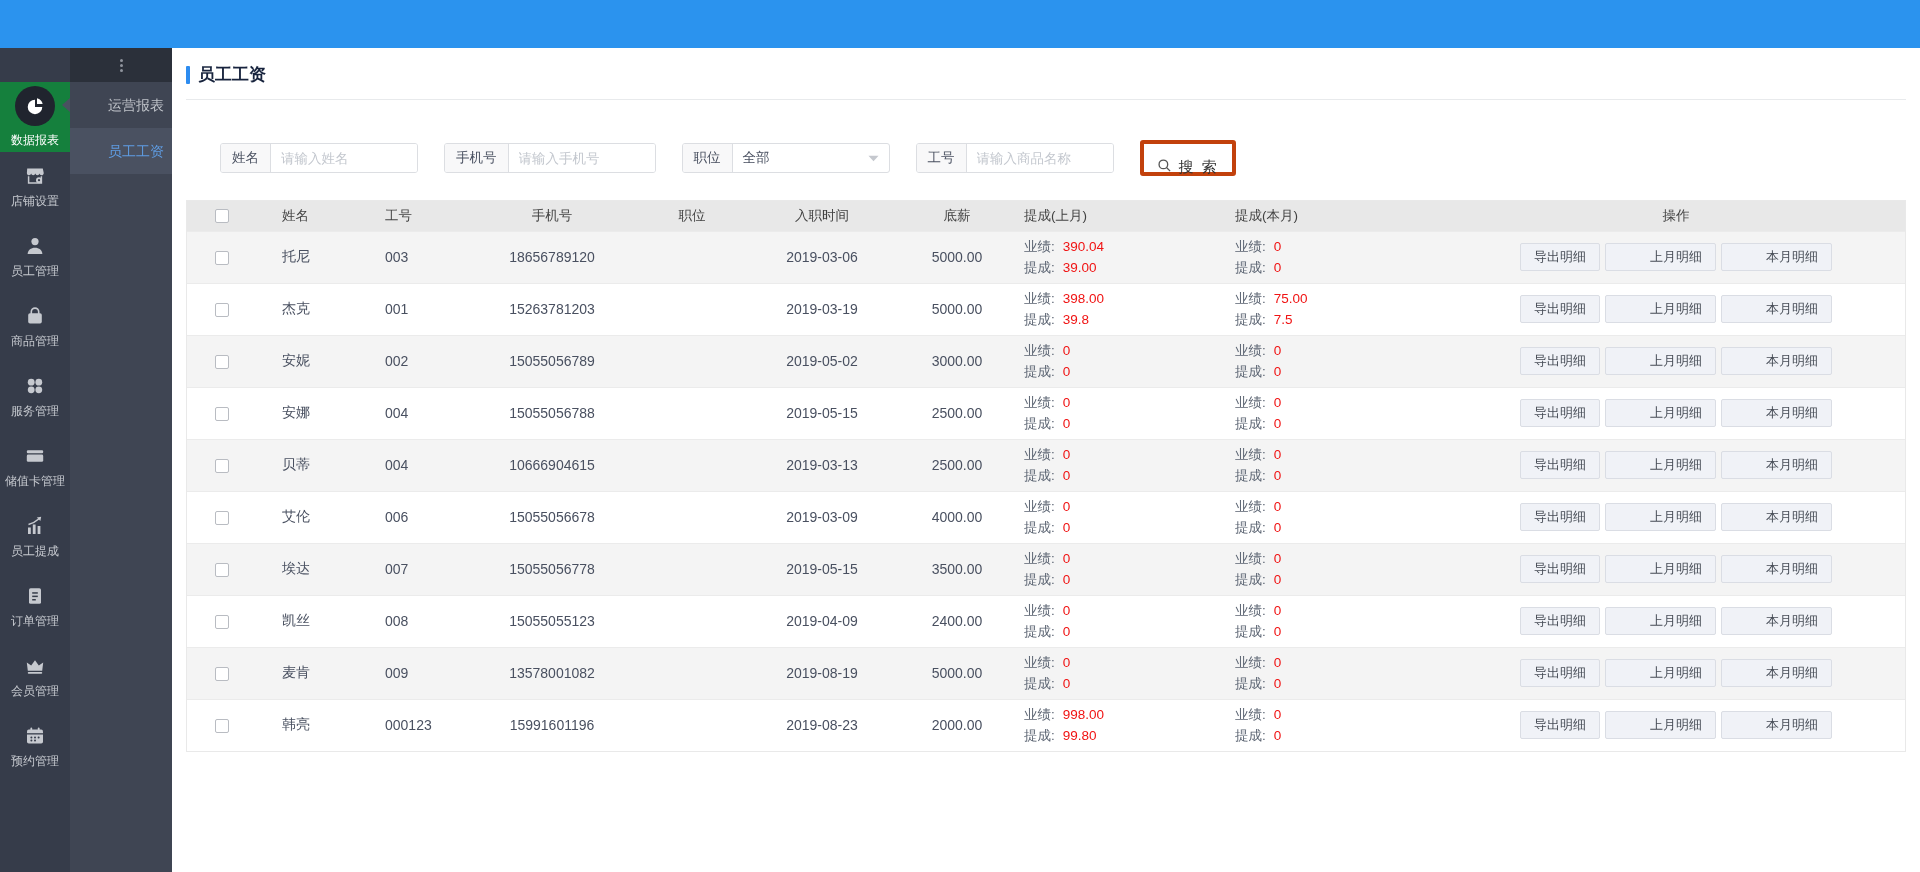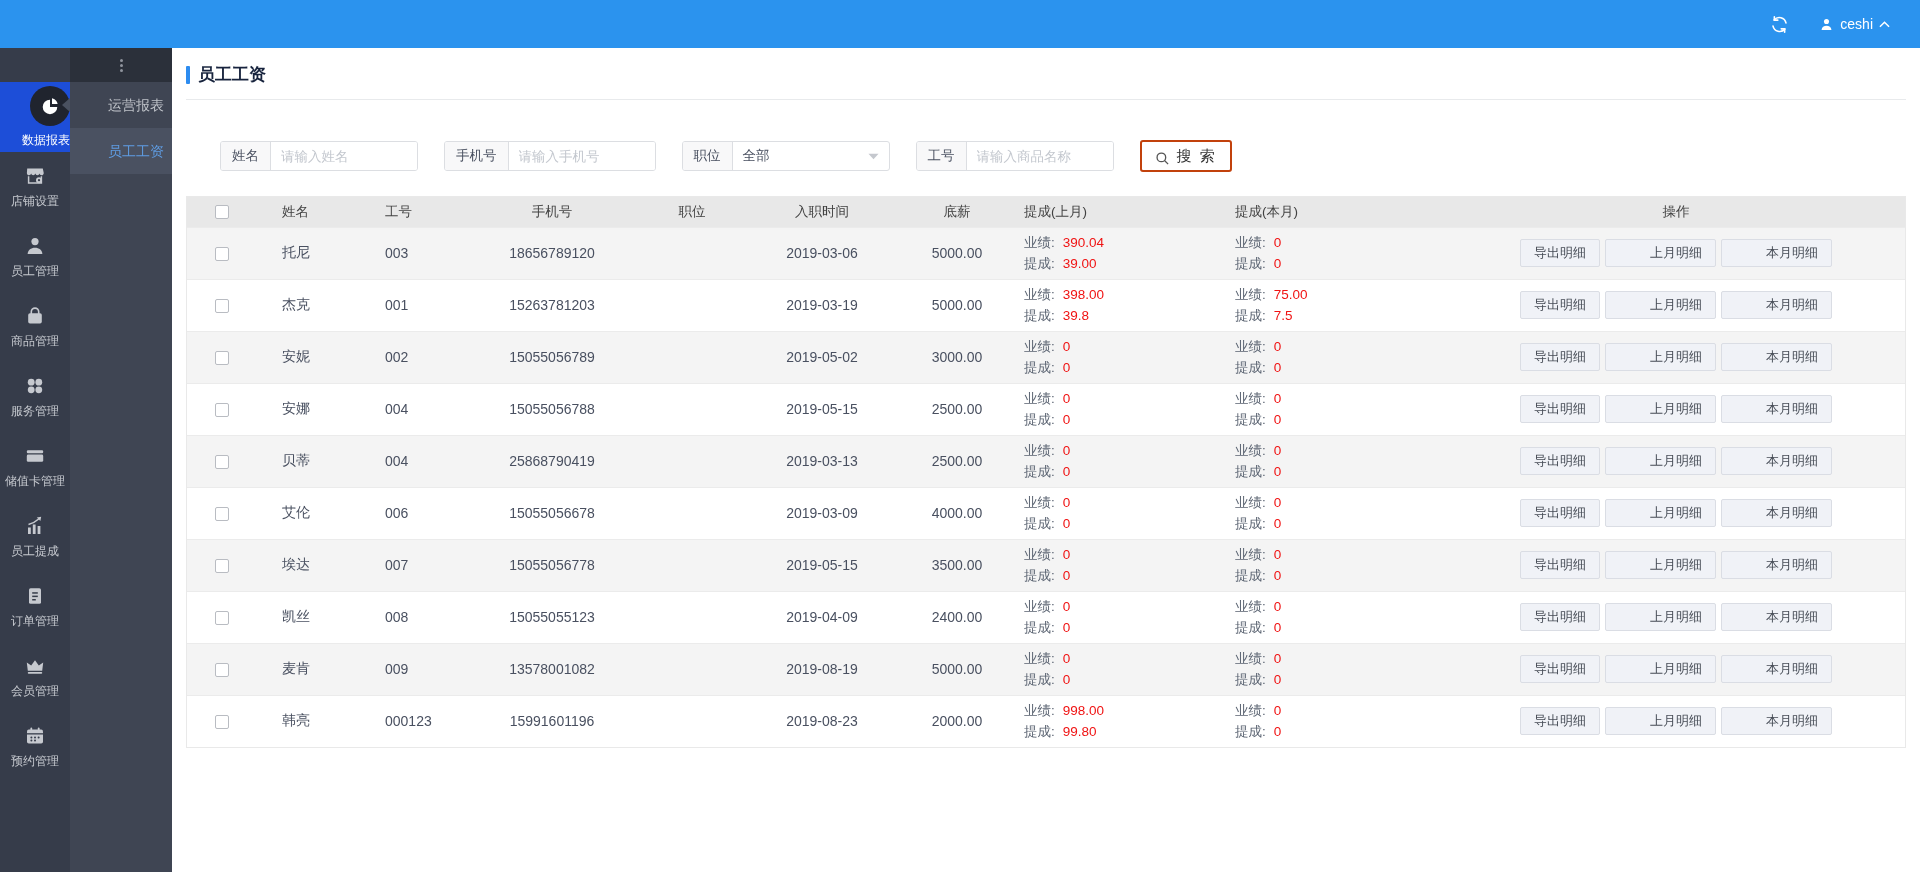--- a/index.html
+++ b/index.html
@@ -24,21 +24,21 @@
   .nav-user .ucaret svg { width:11px; height:7px; display:block; }
 
   
   .app { display:flex; height:824px; position:relative; }
 
   
   .rail { width:70px; background:var(--raildark); padding-top:34px; display:flex; flex-direction:column; flex-shrink:0; }
   .rail-item { height:70px; display:flex; flex-direction:column; align-items:center; justify-content:center; gap:6px; color:#c6c9cf; font-size:12px; cursor:pointer; white-space:nowrap; }
   .rail-item .ric { width:22px; height:22px; display:flex; align-items:center; justify-content:center; }
   .rail-item .ric svg { width:22px; height:22px; }
-  .rail-item.active { background:#1d4ed8; color:#fff;align-items:flex-end; }
+  .rail-item.active { background:#15803d; color:#fff; }
   .rail-item.active .ric { width:40px; height:40px; background:#20242e; border-radius:50%; }
   .rail-item.active .ric svg { width:20px; height:20px; }
 
   
   .submenu { width:102px; background:#3f4553; flex-shrink:0; position:relative; }
   .submenu-top { height:34px; background:#2b303a; display:flex; align-items:center; justify-content:center; cursor:pointer; }
   .vdots i { display:block; width:3px; height:3px; border-radius:50%; background:#8f949d; margin:2px auto; }
   .submenu-item { height:46px; line-height:46px; padding-left:38px; color:#bfc3c9; font-size:14px; cursor:pointer; }
   .submenu-item.active { background:#4a5161; color:#5f9de4; }
   .submenu-notch { position:absolute; left:-8px; top:50px; width:0; height:0; border-top:7px solid transparent; border-bottom:7px solid transparent; border-right:8px solid #4a5160; }
@@ -51,21 +51,21 @@
   .divider { margin-top:13px; border-bottom:1px solid #e8eaec; }
 
   
   .search-row { margin:40px 0 0 34px; display:flex; align-items:center; gap:26px; }
   .sgroup { display:flex; align-items:stretch; height:30px; border:1px solid #dcdee2; border-radius:3px; background:#fff; overflow:hidden; }
   .slabel { background:#f8f8f9; padding:0 11px; display:flex; align-items:center; font-size:13.5px; color:#495060; border-right:1px solid #dcdee2; white-space:nowrap; }
   .sgroup input { border:none; outline:none; padding:0 10px; width:146px; font-size:13.5px; color:#495060; font-family:inherit; background:#fff; }
   .sgroup input::placeholder { color:#c3c7ce; }
   .sselect { display:flex; align-items:center; justify-content:space-between; width:156px; padding:0 10px; font-size:13.5px; color:#495060; cursor:pointer; }
   .sselect .caret svg { width:11px; height:7px; display:block; }
-  .search-btn { height:32px; display:flex; align-items:flex-end; gap:7px; padding:4px 13px; background:#fff; border:2px solid #c2410c; border-radius:3px; font-size:15px; color:#333; cursor:pointer; font-family:inherit; letter-spacing:2px; }
+  .search-btn { height:32px; display:flex; align-items:flex-start; gap:7px; padding:14px 13px; background:#fff; border:4px solid #c2410c; border-radius:3px; font-size:15px; color:#333; cursor:pointer; font-family:inherit; letter-spacing:2px; }
   .search-btn .micon svg { width:15px; height:15px; display:block; }
 
   
   .table-wrap { margin-top:24px; border:1px solid #e9e9e9; }
   table { width:100%; border-collapse:collapse; table-layout:fixed; color:#495060; }
   thead th { background:#e8e8e8; height:30px; font-weight:normal; font-size:13.5px; color:#424242; }
   tbody td { height:52px; border-top:1px solid #ebebeb; font-size:14px; }
   tbody tr:nth-child(odd) { background:#f4f4f4; }
   .col0 { text-align:center; }
   .col1 { text-align:left; padding-left:25px; }
@@ -78,42 +78,20 @@
   .pline { display:flex; gap:8px; line-height:21px; font-size:13.5px; }
   .plabel { color:#5b6472; }
   .pval { color:var(--red); }
   .op-btn { padding:4px 13px; background:#f0f2f7; border:1px solid #dadde4; border-radius:2px; color:#464c56; font-size:13px; cursor:pointer; font-family:inherit; }
   .op-btn + .op-btn { margin-left:5px;padding-left:44px; }
 </style>
 </head>
 <body>
 
 <div class="navbar">
-  <div class="nav-right">
-    <span class="nav-refresh" id="nav-refresh"><svg viewBox="0 0 20 20" fill="none" stroke="currentColor" stroke-width="1.7" stroke-linecap="round">
-          <path d="M16.8 8.3A7.2 7.2 0 0 0 4.4 5.1"></path>
-          <path d="M3.2 11.7a7.2 7.2 0 0 0 12.4 3.2"></path>
-          <path d="M4.6 1.8v3.6h3.6"></path>
-          <path d="M15.4 18.2v-3.6h-3.6"></path>
-        </svg></span>
-    <div class="nav-user">
-      <span class="uicon" id="nav-user-icon">
-          <svg viewBox="0 0 20 20" fill="currentColor">
-            <circle cx="10" cy="6" r="3.4"></circle>
-            <path d="M3.4 17.4c.4-3.8 3.1-5.6 6.6-5.6s6.2 1.8 6.6 5.6z"></path>
-          </svg>
-        </span>
-      <span>ceshi</span>
-      <span class="ucaret" id="nav-user-caret">
-          <svg viewBox="0 0 12 7" fill="none" stroke="currentColor" stroke-width="1.6">
-            <path d="M1 6 6 1l5 5"></path>
-          </svg>
-        </span>
-    </div>
-  </div>
 </div>
 
 <div class="app">
   <aside class="rail" id="rail">
       <div class="rail-item active">
         <span class="ric">
           <svg viewBox="0 0 22 22">
             <path fill="currentColor" d="M11 12 L11 4 A8 8 0 1 0 19 12 Z"></path>
             <path fill="currentColor" d="M13.2 2.6 A8.6 8.6 0 0 1 19.4 8.8 L13.2 8.8 Z"></path>
           </svg>
@@ -424,21 +402,21 @@
                   <span class="plabel">提成:</span>
                   <span class="pval">0</span>
                 </div>
               </td>
               <td class="col9"><button class="op-btn">导出明细</button><button class="op-btn">上月明细</button><button class="op-btn">本月明细</button></td>
             </tr>
             <tr>
               <td class="col0"><span class="cbx"></span></td>
               <td class="col1">贝蒂</td>
               <td class="col2">004</td>
-              <td class="col3">25868790419</td>
+              <td class="col3">10666904615</td>
               <td class="col4"></td>
               <td class="col5">2019-03-13</td>
               <td class="col6">2500.00</td>
               <td class="col7">
                 <div class="pline">
                   <span class="plabel">业绩:</span>
                   <span class="pval">0</span>
                 </div>
                 <div class="pline">
                   <span class="plabel">提成:</span>

